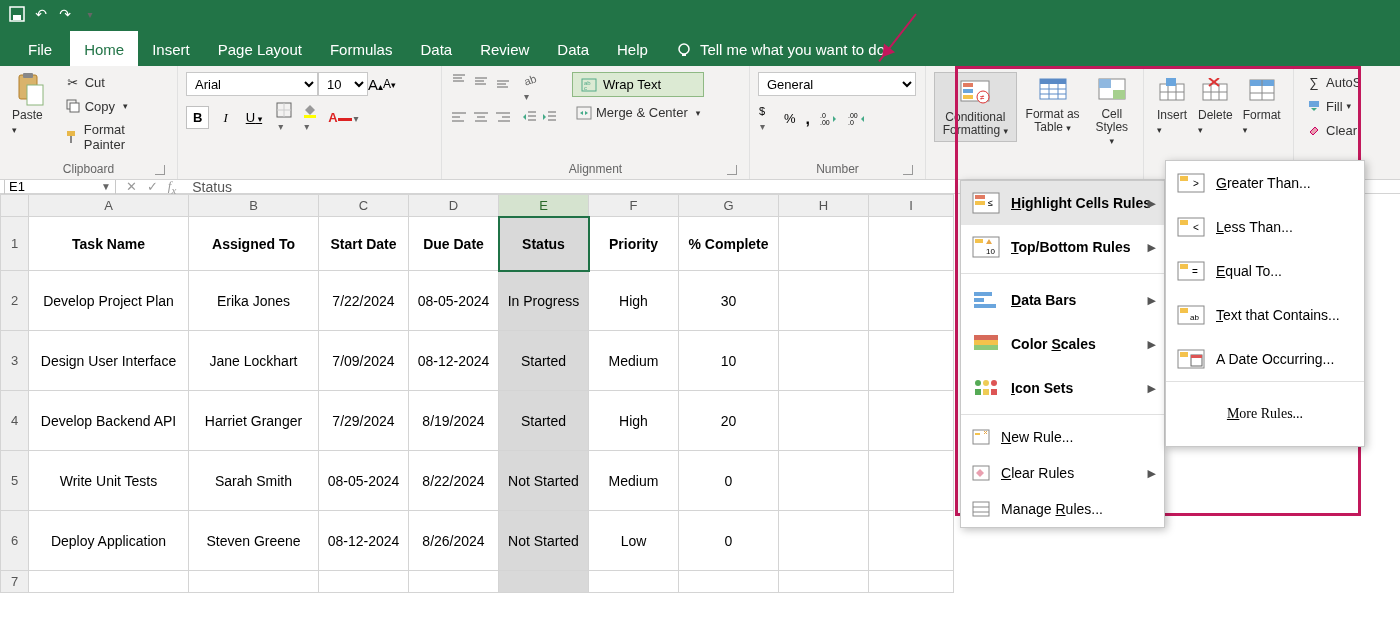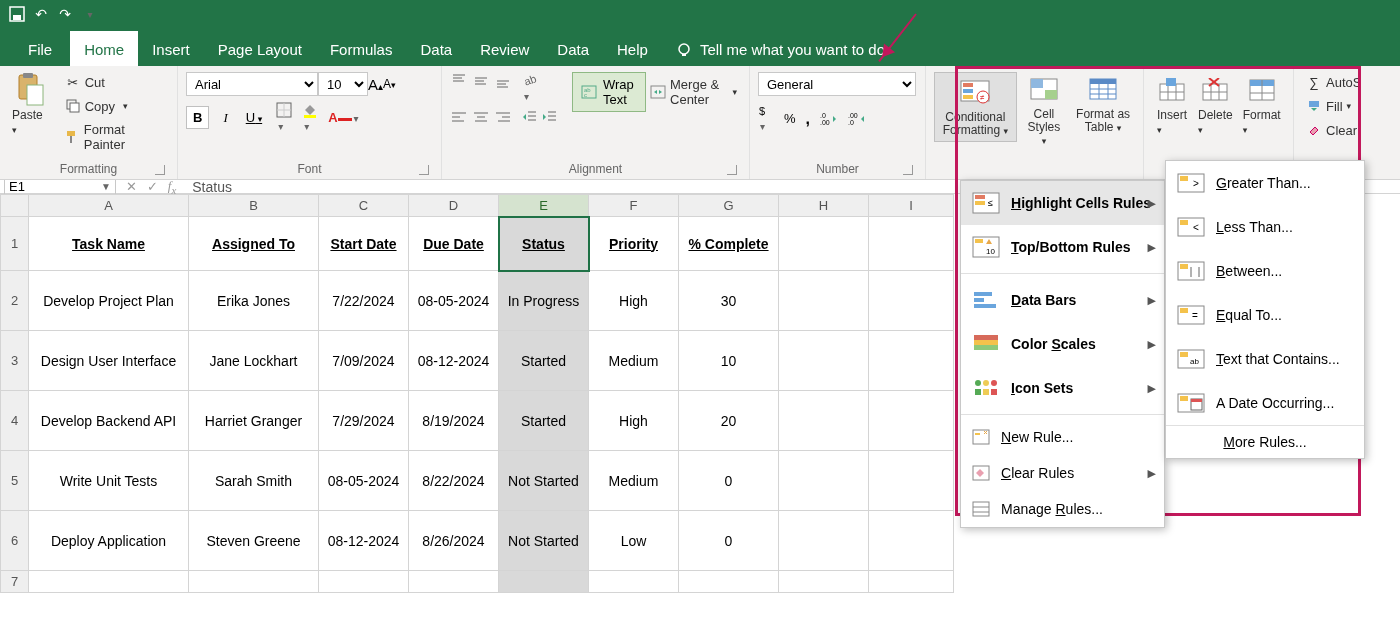--- a/index.html
+++ b/index.html
@@ -49,37 +49,37 @@
   .fx-label { font-style:italic; font-family:'Times New Roman',serif; }
   .formula-input { flex:1; padding:0 6px; font-size:14px; color:#555; }
 
   
   .sheet { position:relative; }
   table.grid { border-collapse:collapse; table-layout:fixed; }
   .colhdr th { background:#efefef; border:1px solid #d4d4d4; font-weight:normal; font-size:13px; color:#555; height:22px; text-align:center; }
   .colhdr th.sel { background:#d5e3cf; color:#2a6a2a; }
   .rowhdr { background:#efefef; border:1px solid #d4d4d4; font-weight:normal; font-size:13px; color:#555; width:28px; text-align:center; }
   td.cell { border:1px solid #d4d4d4; height:60px; font-size:14px; text-align:center; padding:0 6px; white-space:nowrap; overflow:hidden; }
-  tr.hdr-row td.cell { font-weight:bold;text-decoration:underline; }
+  tr.hdr-row td.cell { font-weight:bold; }
   .colE { background:#d9d9d9; }
   .sel-outline { outline:2px solid #1f7246; outline-offset:-1px; }
   tr.thin td.cell { height:22px; }
   .corner { background:#efefef; border:1px solid #d4d4d4; }
 
   
   .cf-menu, .cf-submenu { position:absolute; background:#fff; border:1px solid #c8c8c8; box-shadow:2px 2px 8px rgba(0,0,0,.25); font-size:14px; z-index:50; }
   .cf-menu { top:180px; left:960px; width:205px; }
   .cf-submenu { top:160px; left:1165px; width:200px; }
   .menu-item { display:flex; align-items:center; gap:10px; padding:10px 10px; cursor:pointer; position:relative; }
   .menu-item:hover, .menu-item.hover { background:#e6e6e6; }
   .menu-item .mi-icon { width:30px; height:24px; display:flex; align-items:center; justify-content:center; }
   .menu-item .mi-label { flex:1; }
   .menu-item .submenu-arrow { position:absolute; right:8px; color:#555; font-size:11px; }
   .menu-sep { height:1px; background:#e0e0e0; margin:4px 0; }
-  .menu-footer { text-align:center; padding:8px; border-top:1px solid #e0e0e0; cursor:pointer; }
+  .menu-footer { text-align:center; padding:24px; border-top:1px solid #e0e0e0; cursor:pointer;font-family:Liberation Serif, serif; }
   u.ak { text-decoration:underline; }
 
   
   svg { display:block; }
 </style>
 </head>
 <body>
 
 <div class="titlebar">
   <div class="qat">
@@ -150,21 +150,21 @@
             <span class="mi">
               <svg width="14" height="14">
                 <rect x="2" y="1" width="8" height="5" fill="#e8b84a"></rect>
                 <rect x="5" y="6" width="2" height="7" fill="#888"></rect>
               </svg>
             </span>
             <span>Format Painter</span>
           </div>
       </div>
     </div>
-    <div class="group-label"><span>Formatting</span><span class="dlg-launch"></span></div>
+    <div class="group-label"><span>Clipboard</span><span class="dlg-launch"></span></div>
   </div>
 
   <div class="group" style="width:264px">
     <div class="group-body" style="flex-direction:column;gap:6px;">
       <div style="display:flex;align-items:center;">
         <select class="ribbon-sel" style="width:132px"><option>Arial</option></select>
         <select class="ribbon-sel" style="width:50px"><option>10</option></select>
         <span class="mi" style="font-size:15px">A<span style="font-size:10px">▴</span></span>
         <span class="mi" style="font-size:12px">A<span style="font-size:9px">▾</span></span>
       </div>
@@ -183,21 +183,20 @@
             <svg width="16" height="16">
               <path d="M3 8 L8 3 L13 8 L8 13 Z" fill="#999"></path>
               <rect x="2" y="13" width="12" height="3" fill="#ffff00"></rect>
             </svg>
           </span>
         <span class="dropdown-caret"><span style="color:#d22;font-weight:bold;">A</span><svg width="14" height="4" style="display:inline">
               <rect width="14" height="3" fill="#d22"></rect>
             </svg></span>
       </div>
     </div>
-    <div class="group-label"><span>Font</span><span class="dlg-launch"></span></div>
   </div>
 
   <div class="group" style="width:308px">
     <div class="group-body" style="gap:14px;">
       <div style="display:flex;flex-direction:column;gap:6px;">
         <div style="display:flex;gap:4px;">
           <span class="ab">
               <svg width="18" height="18">
                 <line x1="3" y1="3" x2="15" y2="3" stroke="#666"></line>
                 <line x1="3" y1="6" x2="12" y2="6" stroke="#666"></line>
@@ -257,21 +256,21 @@
           <span>
               <svg width="16" height="16">
                 <line x1="6" y1="3" x2="14" y2="3" stroke="#666"></line>
                 <line x1="6" y1="7" x2="14" y2="7" stroke="#666"></line>
                 <line x1="6" y1="11" x2="14" y2="11" stroke="#666"></line>
                 <path d="M1 5 L4 8 L1 11" fill="#4a8"></path>
               </svg>
             </span>
         </div>
       </div>
-      <div style="display:flex;flex-direction:row;">
+      <div style="display:flex;flex-direction:column;gap:6px;">
         <div class="wrap-btn active">
             <span>
               <svg width="16" height="14">
                 <rect x="1" y="1" width="14" height="12" fill="none" stroke="#5a8"></rect>
                 <text x="3" y="7" font-size="6" fill="#5a8">ab</text>
                 <text x="3" y="12" font-size="6" fill="#5a8">c</text>
               </svg>
             </span>
             <span>Wrap Text</span>
           </div>
@@ -332,39 +331,39 @@
               <rect x="4" y="16" width="10" height="4" fill="#f4c24c"></rect>
               <circle cx="24" cy="18" r="6" fill="#fff" stroke="#d33"></circle>
               <text x="21" y="21" font-size="8" fill="#d33">≠</text>
             </svg>
           </span>
         <span style="text-align:center;line-height:1.1"><span>Conditional Formatting</span> <span style="font-size:9px">▾</span></span>
       </div>
       <div class="btn">
         <span class="icon-lg">
             <svg width="30" height="26">
-              <rect x="2" y="2" width="26" height="20" fill="#fff" stroke="#888"></rect>
-              <rect x="2" y="2" width="12" height="9" fill="#8fb8e0"></rect>
-              <rect x="16" y="13" width="12" height="9" fill="#a6d08e"></rect>
-            </svg>
-          </span>
-        <span style="text-align:center;line-height:1.1"><span>Cell Styles</span> <span style="font-size:9px">▾</span></span>
-      </div>
-      <div class="btn">
-        <span class="icon-lg">
-            <svg width="30" height="26">
               <rect x="2" y="2" width="26" height="20" fill="#fff" stroke="#5a8ac6"></rect>
               <rect x="2" y="2" width="26" height="5" fill="#5a8ac6"></rect>
               <line x1="2" y1="12" x2="28" y2="12" stroke="#5a8ac6"></line>
               <line x1="2" y1="17" x2="28" y2="17" stroke="#5a8ac6"></line>
               <line x1="11" y1="2" x2="11" y2="22" stroke="#5a8ac6"></line>
               <line x1="20" y1="2" x2="20" y2="22" stroke="#5a8ac6"></line>
             </svg>
           </span>
         <span style="text-align:center;line-height:1.1"><span>Format as Table</span> <span style="font-size:9px">▾</span></span>
+      </div>
+      <div class="btn">
+        <span class="icon-lg">
+            <svg width="30" height="26">
+              <rect x="2" y="2" width="26" height="20" fill="#fff" stroke="#888"></rect>
+              <rect x="2" y="2" width="12" height="9" fill="#8fb8e0"></rect>
+              <rect x="16" y="13" width="12" height="9" fill="#a6d08e"></rect>
+            </svg>
+          </span>
+        <span style="text-align:center;line-height:1.1"><span>Cell Styles</span> <span style="font-size:9px">▾</span></span>
       </div>
     </div>
     <div class="group-label">&nbsp;</div>
   </div>
 
   <div class="group" style="width:150px">
     <div class="group-body" style="gap:2px;">
       <div class="btn">
         <span class="icon-lg">
             <svg width="28" height="24">
@@ -679,31 +678,20 @@
           <text x="16" y="14" font-size="10">&lt;</text>
         </svg>
       </span>
     <span class="mi-label"><u class="ak">L</u>ess Than...</span>
   </div>
   <div class="menu-item">
     <span class="mi-icon">
         <svg width="28" height="20">
           <rect x="1" y="1" width="26" height="18" fill="#fff" stroke="#888"></rect>
           <rect x="3" y="3" width="8" height="5" fill="#f4c24c"></rect>
-          <line x1="14" y1="6" x2="14" y2="16" stroke="#666"></line>
-          <line x1="22" y1="6" x2="22" y2="16" stroke="#666"></line>
-        </svg>
-      </span>
-    <span class="mi-label"><u class="ak">B</u>etween...</span>
-  </div>
-  <div class="menu-item">
-    <span class="mi-icon">
-        <svg width="28" height="20">
-          <rect x="1" y="1" width="26" height="18" fill="#fff" stroke="#888"></rect>
-          <rect x="3" y="3" width="8" height="5" fill="#f4c24c"></rect>
           <text x="15" y="14" font-size="10">=</text>
         </svg>
       </span>
     <span class="mi-label"><u class="ak">E</u>qual To...</span>
   </div>
   <div class="menu-item">
     <span class="mi-icon">
         <svg width="28" height="20">
           <rect x="1" y="1" width="26" height="18" fill="#fff" stroke="#888"></rect>
           <rect x="3" y="3" width="8" height="5" fill="#f4c24c"></rect>

